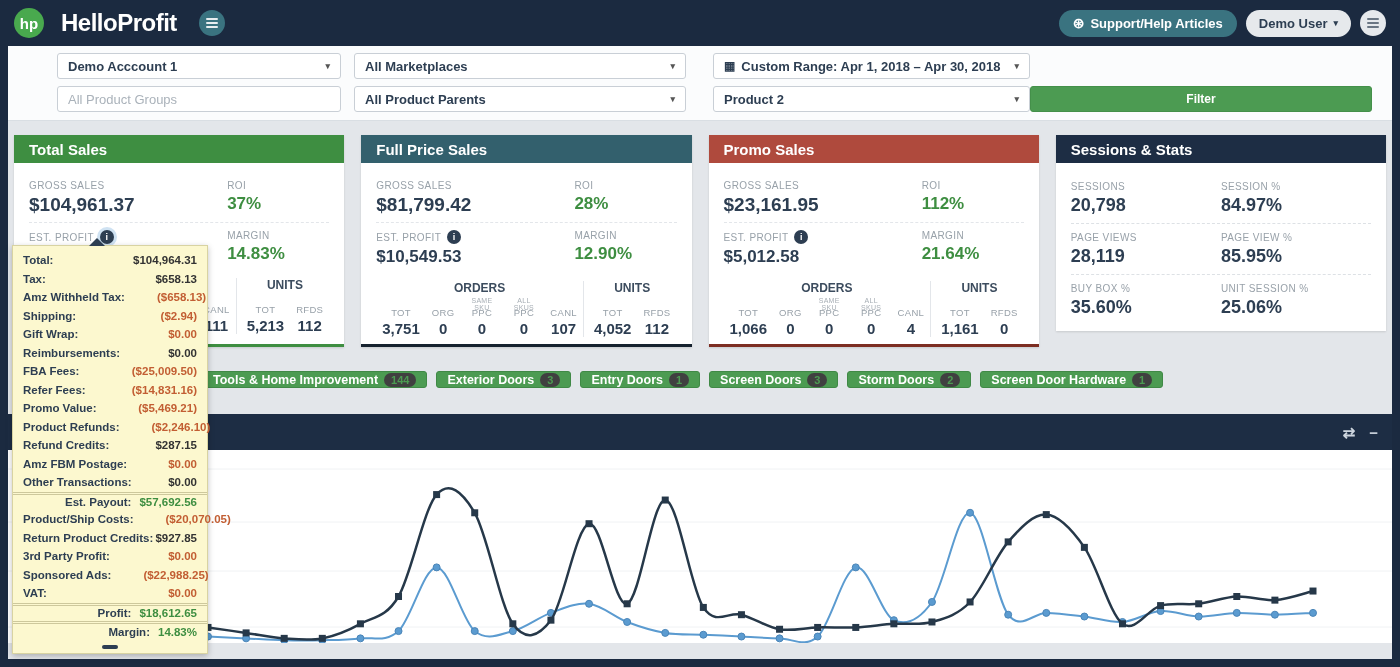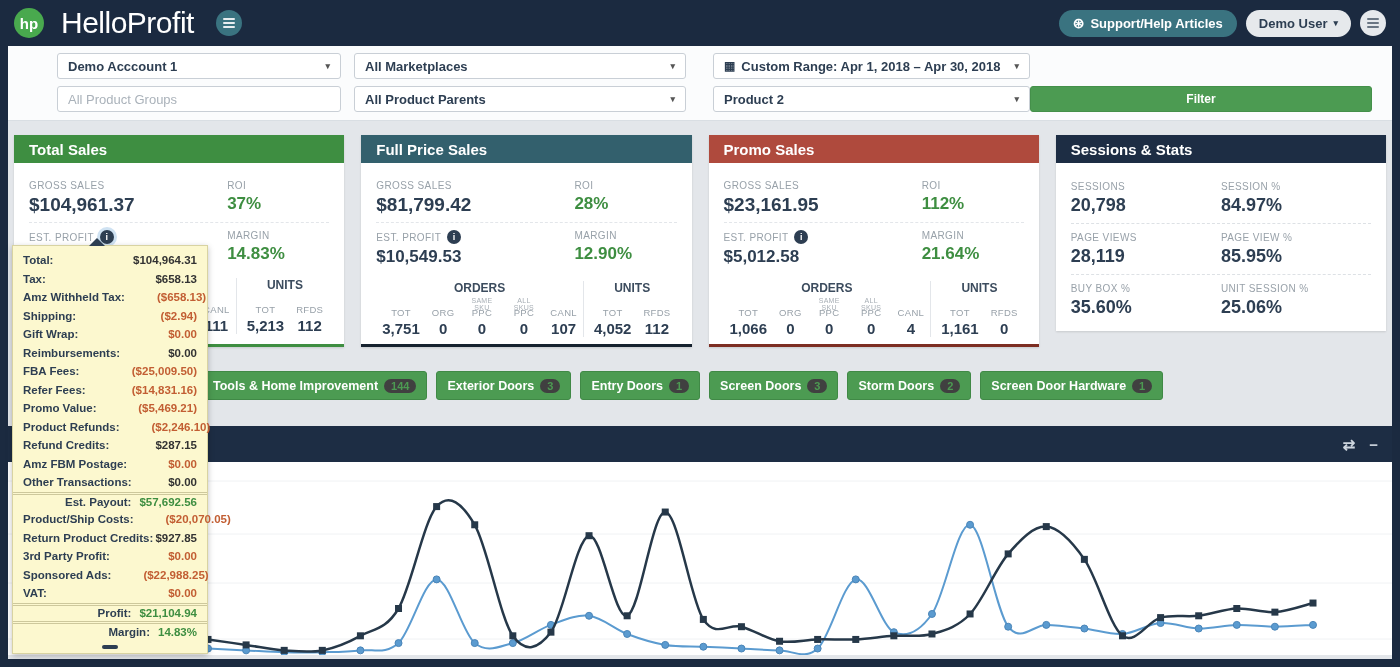--- a/index.html
+++ b/index.html
@@ -5,21 +5,21 @@
   * { margin:0; padding:0; box-sizing:border-box; }
   body { font-family:"Liberation Sans", sans-serif; background:#1b2a40; }
   .page { position:relative; width:1400px; height:667px; background:#1b2a40; overflow:hidden; }
 
   
   .navbar { position:absolute; top:0; left:0; width:100%; height:46px; background:#1b2a40;
             display:flex; align-items:center; padding:0 14px; }
   .logo { display:flex; align-items:center; gap:17px; }
   .logo-circle { width:30px; height:30px; border-radius:50%; background:#49a94e; color:#fff;
                  font-weight:bold; font-size:15px; display:flex; align-items:center; justify-content:center; }
-  .logo-text { color:#fff; font-size:30px; font-weight:normal; letter-spacing:-0.5px; }
+  .logo-text { color:#fff; font-size:24px; font-weight:bold; letter-spacing:-0.5px; }
   .menu-btn { margin-left:22px; width:26px; height:26px; border-radius:50%; background:#3a7380; border:none;
               display:flex; flex-direction:column; align-items:center; justify-content:center; gap:2px; cursor:pointer; }
   .menu-btn i { display:block; width:12px; height:2px; background:#e8eef0; border-radius:1px; }
   .nav-right { margin-left:auto; display:flex; align-items:center; gap:9px; }
   .support-pill { height:27px; border:none; border-radius:14px; background:#3a7380; color:#fff;
                   font-family:inherit; font-size:13px; font-weight:bold; padding:0 14px; display:flex; align-items:center; gap:6px; cursor:pointer; }
   .lifebuoy { font-size:14px; line-height:1; }
   .user-pill { height:27px; border:none; border-radius:14px; background:#e6e9ec; color:#2d3e52;
                font-family:inherit; font-size:13px; font-weight:bold; padding:0 13px; display:flex; align-items:center; gap:6px; cursor:pointer; }
   .user-pill .caret { font-size:9px; }
@@ -78,21 +78,21 @@
   
   .s-row { display:flex; padding:8px 0 7px 0; border-bottom:1px dashed #dde1e5; }
   .s-row:last-child { border-bottom:none; }
   .s-cell { width:50%; }
   .s-label { font-size:10px; color:#98a1a9; letter-spacing:0.4px; }
   .s-value { font-size:18px; font-weight:bold; color:#2d3e52; margin-top:3px; }
   .card.sessions .card-body { height:168px; }
 
   
   .pg-row { display:flex; gap:9px; margin:24px 6px 0 194px; }
-  .pg-btn { height:29px; background:#4c9b52; border:1px solid #408946; border-radius:3px; color:#fff;
+  .pg-btn { height:17px; background:#4c9b52; border:1px solid #408946; border-radius:3px; color:#fff;
             font-family:inherit; font-size:12.5px; font-weight:bold; padding:0 10px; display:flex; align-items:center; gap:6px; cursor:pointer; }
   .pg-badge { background:#404040; color:#4c9b52; border-radius:9px; font-size:11px; font-weight:bold; padding:1px 7px; }
 
   
   .chart-header { height:36px; background:#1d2d44; margin-top:26px; display:flex; align-items:center;
                   justify-content:flex-end; padding:0 14px; gap:14px; }
   .ch-icon { color:#cdd5de; font-size:15px; font-weight:bold; cursor:pointer; line-height:1; }
   .chart-plot { background:#fff; height:193px; position:relative; }
   .chart-plot svg { display:block; }
 
@@ -593,21 +593,21 @@
         <div class="t-row">
           <span class="t-label">Sponsored Ads:</span>
           <span class="t-value neg">($22,988.25)</span>
         </div>
         <div class="t-row">
           <span class="t-label">VAT:</span>
           <span class="t-value neg">$0.00</span>
         </div>
         <div class="t-row div sumrow">
           <span class="t-label">Profit:</span>
-          <span class="t-value sum">$21,104.94</span>
+          <span class="t-value sum">$18,612.65</span>
         </div>
         <div class="t-row div sumrow">
           <span class="t-label">Margin:</span>
           <span class="t-value sum">14.83%</span>
         </div>
       </div>
     <div class="t-handle"></div>
   </div>
 
 </div>

